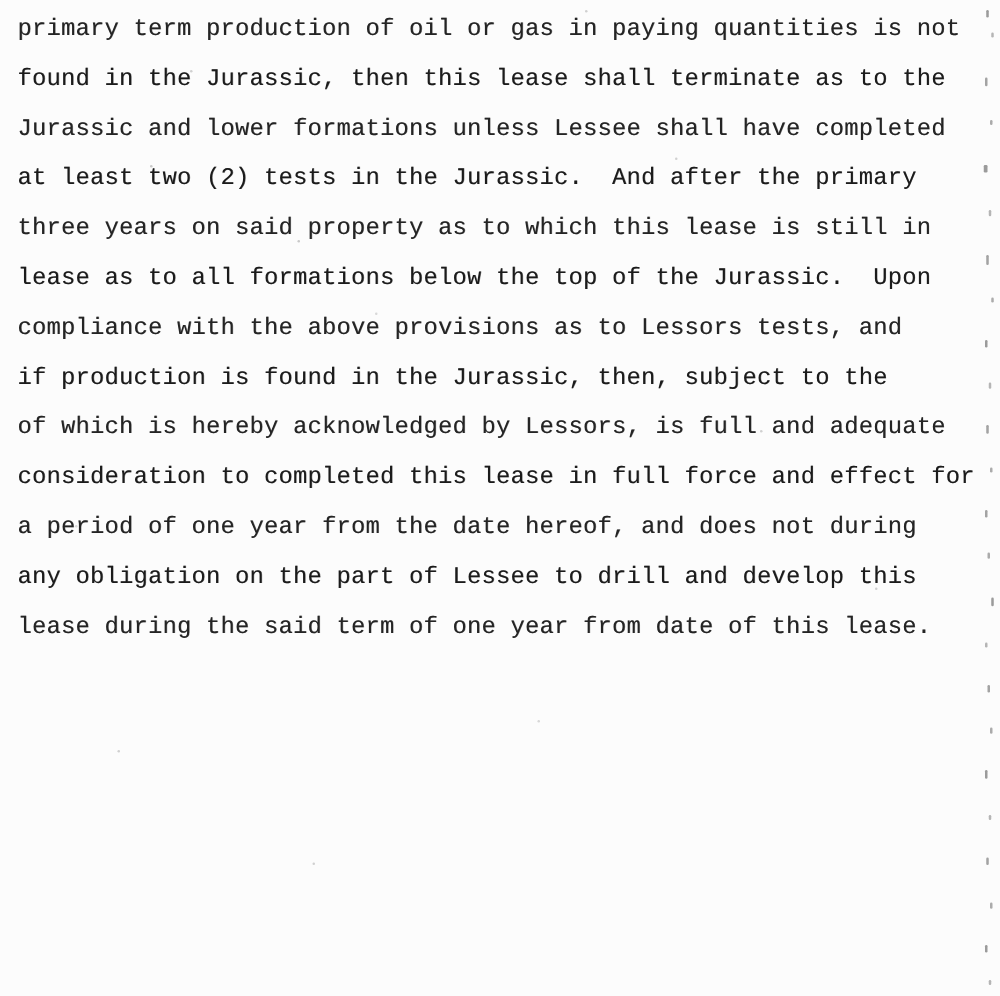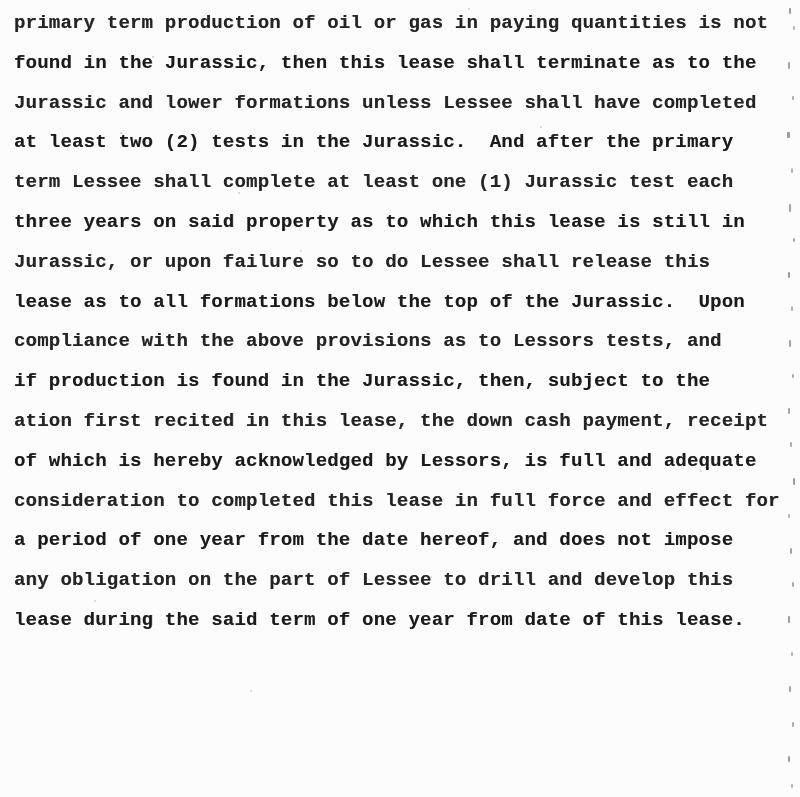--- a/index.html
+++ b/index.html
@@ -7,21 +7,20 @@
     padding: 0;
     background: #e8e8e8;
   }
   .paper {
     position: relative;
     width: 800px;
     height: 797px;
     background: #fcfcfc;
     overflow: hidden;
     font-family: "Liberation Mono", "DejaVu Sans Mono", monospace;
-    font-weight: bold;
   }
   .doc-text {
     position: absolute;
     top: 4px;
     left: 14px;
     right: 0;
   }
   .text-line {
     white-space: pre;
     font-size: 19px;
@@ -48,30 +47,27 @@
 </style>
 </head>
 <body>
 
 <div class="paper">
   <div class="doc-text">
       <div class="text-line">primary term production of oil or gas in paying quantities is not</div>
       <div class="text-line">found in the Jurassic, then this lease shall terminate as to the</div>
       <div class="text-line">Jurassic and lower formations unless Lessee shall have completed</div>
       <div class="text-line">at least two (2) tests in the Jurassic.  And after the primary</div>
-      <div class="text-line">term Lessee shall complete at least one (1) Jurassic test each</div>
       <div class="text-line">three years on said property as to which this lease is still in</div>
-      <div class="text-line">Jurassic, or upon failure so to do Lessee shall release this</div>
       <div class="text-line">lease as to all formations below the top of the Jurassic.  Upon</div>
       <div class="text-line">compliance with the above provisions as to Lessors tests, and</div>
       <div class="text-line">if production is found in the Jurassic, then, subject to the</div>
-      <div class="text-line">ation first recited in this lease, the down cash payment, receipt</div>
       <div class="text-line">of which is hereby acknowledged by Lessors, is full and adequate</div>
       <div class="text-line">consideration to completed this lease in full force and effect for</div>
-      <div class="text-line">a period of one year from the date hereof, and does not impose</div>
+      <div class="text-line">a period of one year from the date hereof, and does not during</div>
       <div class="text-line">any obligation on the part of Lessee to drill and develop this</div>
       <div class="text-line">lease during the said term of one year from date of this lease.</div>
     </div>
   <div id="artifacts">
       <div class="speck" style="left: 789px; top: 8px; width: 2px; height: 6px; opacity: 0.55;"></div>
       <div class="speck" style="left: 793px; top: 26px; width: 2px; height: 4px; opacity: 0.4;"></div>
       <div class="speck" style="left: 788px; top: 62px; width: 2px; height: 7px; opacity: 0.5;"></div>
       <div class="speck" style="left: 792px; top: 96px; width: 2px; height: 4px; opacity: 0.45;"></div>
       <div class="speck" style="left: 787px; top: 132px; width: 3px; height: 6px; opacity: 0.55;"></div>
       <div class="speck" style="left: 791px; top: 168px; width: 2px; height: 5px; opacity: 0.4;"></div>

